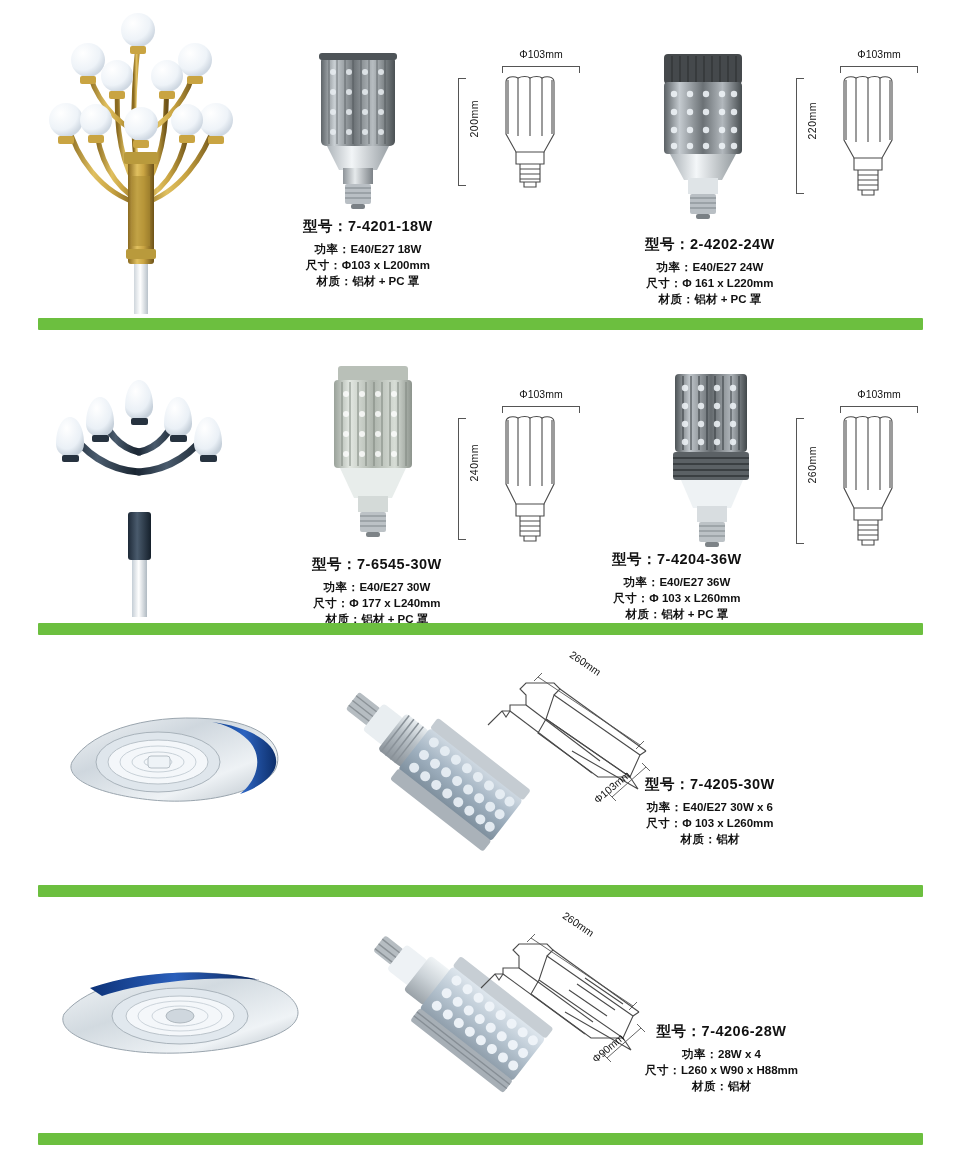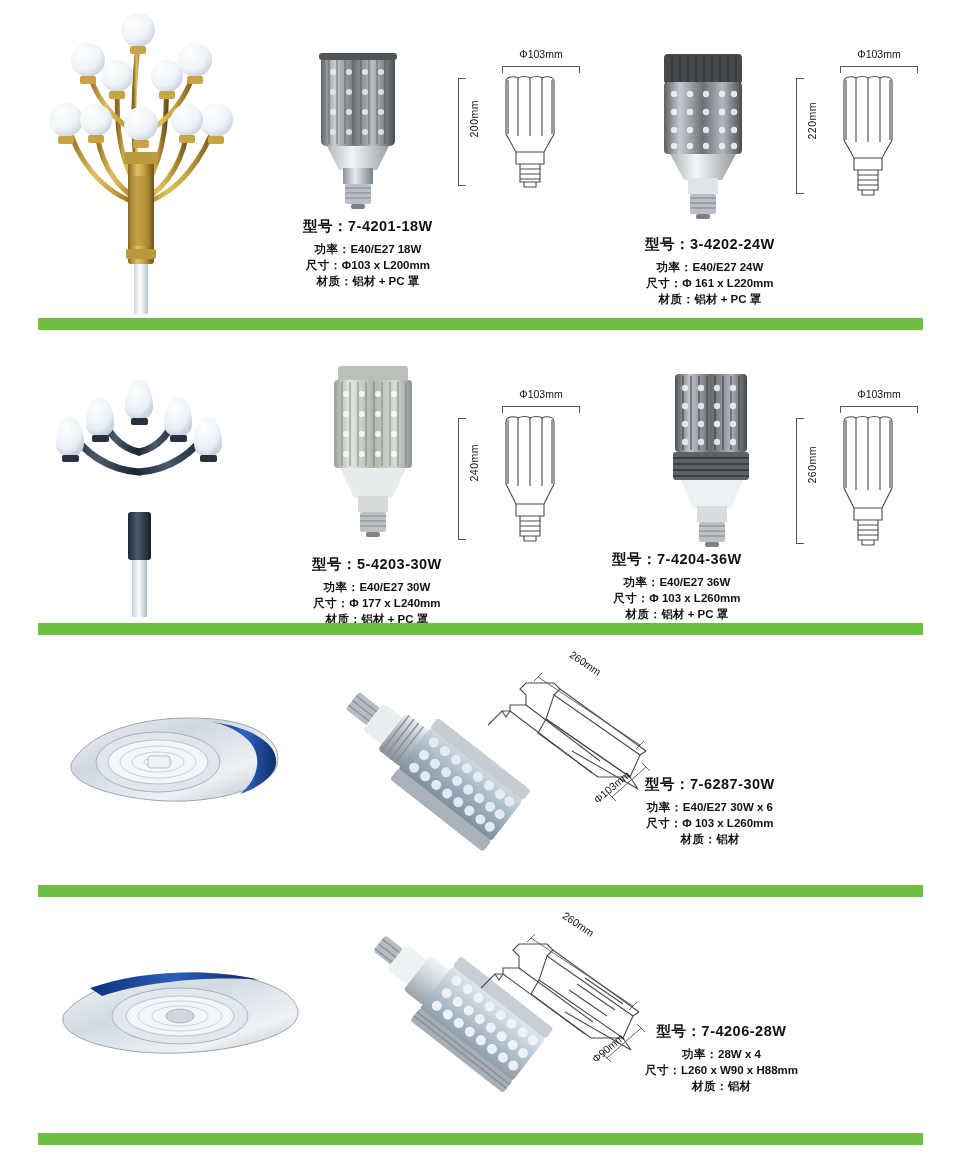--- a/index.html
+++ b/index.html
@@ -314,21 +314,21 @@
         <path d="M54 34 L54 92 L64 110 L92 110 L102 92 L102 34"></path>
         <path d="M64 110 L64 122 L92 122 L92 110"></path>
         <path d="M68 122 L68 142 L88 142 L88 122"></path>
         <path d="M68 127 L88 127 M68 132 L88 132 M68 137 L88 137"></path>
         <path d="M72 142 L72 147 L84 147 L84 142"></path>
       </g>
     </svg>
   </div>
 
   <div class="spec" style="left:645px; top:235px;">
-    <div class="model"><span>型号：</span><span>3-4202-24W</span></div>
+    <div class="model"><span>型号：</span><span>2-4202-24W</span></div>
     <div class="line"><span class="lbl">功率：</span><span>E40/E27  24W</span></div>
     <div class="line"><span class="lbl">尺寸：</span><span>Φ 161 x L220mm</span></div>
     <div class="line"><span class="lbl">材质：</span><span>铝材 + PC 罩</span></div>
   </div>
 
   <div class="divider" style="top:318px;"></div>
 
   <div class="photo" style="left:28px; top:352px;">
     <svg width="255" height="265" viewBox="0 0 255 265">
       <defs>
@@ -440,21 +440,21 @@
         <path d="M54 34 L54 96 L64 116 L92 116 L102 96 L102 34"></path>
         <path d="M64 116 L64 128 L92 128 L92 116"></path>
         <path d="M68 128 L68 148 L88 148 L88 128"></path>
         <path d="M68 133 L88 133 M68 138 L88 138 M68 143 L88 143"></path>
         <path d="M72 148 L72 153 L84 153 L84 148"></path>
       </g>
     </svg>
   </div>
 
   <div class="spec" style="left:312px; top:555px;">
-    <div class="model"><span>型号：</span><span>5-4203-30W</span></div>
+    <div class="model"><span>型号：</span><span>7-6545-30W</span></div>
     <div class="line"><span class="lbl">功率：</span><span>E40/E27  30W</span></div>
     <div class="line"><span class="lbl">尺寸：</span><span>Φ 177 x L240mm</span></div>
     <div class="line"><span class="lbl">材质：</span><span>铝材 + PC 罩</span></div>
   </div>
 
   <div class="photo" style="left:655px; top:368px;">
     <svg width="110" height="180" viewBox="0 0 110 180">
       <defs>
         <linearGradient id="body4" x1="0" y1="0" x2="1" y2="0">
           <stop offset="0%" stop-color="#4d5356"></stop>
@@ -650,21 +650,21 @@
         <line x1="166" y1="112" x2="132" y2="142"></line>
         <line x1="162" y1="108" x2="170" y2="116"></line>
         <line x1="128" y1="138" x2="136" y2="146"></line>
       </g>
     </svg>
     <div class="slant-label" style="left:88px; top:2px; transform:rotate(34deg);">260mm</div>
     <div class="slant-label" style="left:110px; top:126px; transform:rotate(-40deg);">Φ103mm</div>
   </div>
 
   <div class="spec" style="left:645px; top:775px;">
-    <div class="model"><span>型号：</span><span>7-6287-30W</span></div>
+    <div class="model"><span>型号：</span><span>7-4205-30W</span></div>
     <div class="line"><span class="lbl">功率：</span><span>E40/E27  30W x 6</span></div>
     <div class="line"><span class="lbl">尺寸：</span><span>Φ 103 x L260mm</span></div>
     <div class="line"><span class="lbl">材质：</span><span>铝材</span></div>
   </div>
 
   <div class="divider" style="top:885px;"></div>
 
   <div class="photo" style="left:60px; top:960px;">
     <svg width="250" height="105" viewBox="0 0 250 105">
       <defs>

